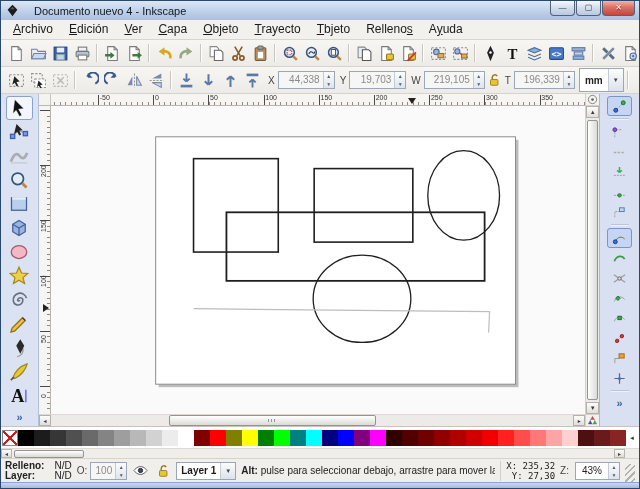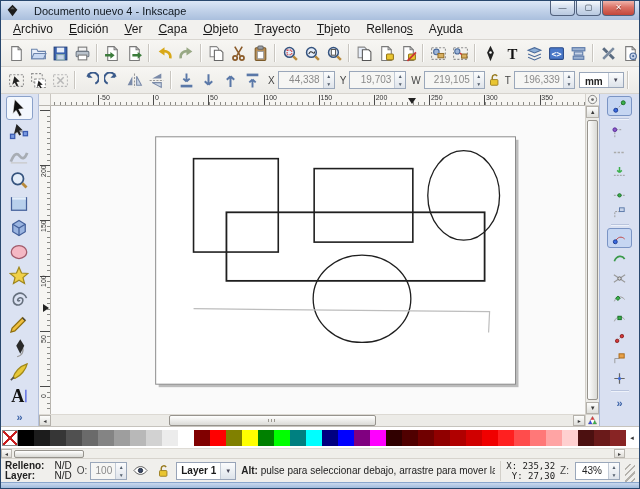--- a/index.html
+++ b/index.html
@@ -31,21 +31,21 @@
         justify-content:center;flex:0 0 auto}
   .sep{width:2px;height:18px;border-left:1px solid #c9c6c0;border-right:1px solid #fdfdfc;margin:0 3px;flex:0 0 auto}
   .spingroup{display:flex;align-items:center;margin-left:5px}
   .spinlabel{font-size:10px;color:#444;margin-right:3px}
   .spin{display:flex;height:18px;border:1px solid #9aa7ba;background:#f6f6f4;align-items:stretch}
   .spinval{font-size:10px;color:#8a8a8a;padding:2px 3px 0 3px;text-align:right;white-space:nowrap}
   .spinval.dark{color:#222;text-align:center}
   .spinbtns{width:11px;border-left:1px solid #c3cbd6;display:flex;flex-direction:column;
             background:linear-gradient(#fbfcfd,#dfe4eb)}
   .spinbtns span{flex:1;font-size:5px;line-height:8px;text-align:center;color:#55606e}
-  .combo{display:flex;height:16px;border:1px solid #9aa7ba;background:#fff;align-items:flex-end;margin-left:4px}
+  .combo{display:flex;height:24px;border:1px solid #9aa7ba;background:#fff;align-items:center;margin-left:4px}
   .combo .cval{font-size:10px;padding:0 5px;font-weight:bold;color:#222}
   .combo .dd{width:15px;align-self:stretch;border-left:1px solid #c3cbd6;display:flex;align-items:center;
              justify-content:center;font-size:6px;color:#445;background:linear-gradient(#fbfcfd,#dde3ea)}
 
   
   .workspace{flex:1;display:flex;min-height:0}
   .toolbox{width:38px;background:#dbe2f2;border-right:1px solid #b3c0db;display:flex;flex-direction:column;
            align-items:center;padding-top:2px}
   .toolbtn{width:27px;height:24px;display:flex;align-items:center;justify-content:center;border:1px solid transparent;
            border-radius:3px;margin-bottom:0px}

